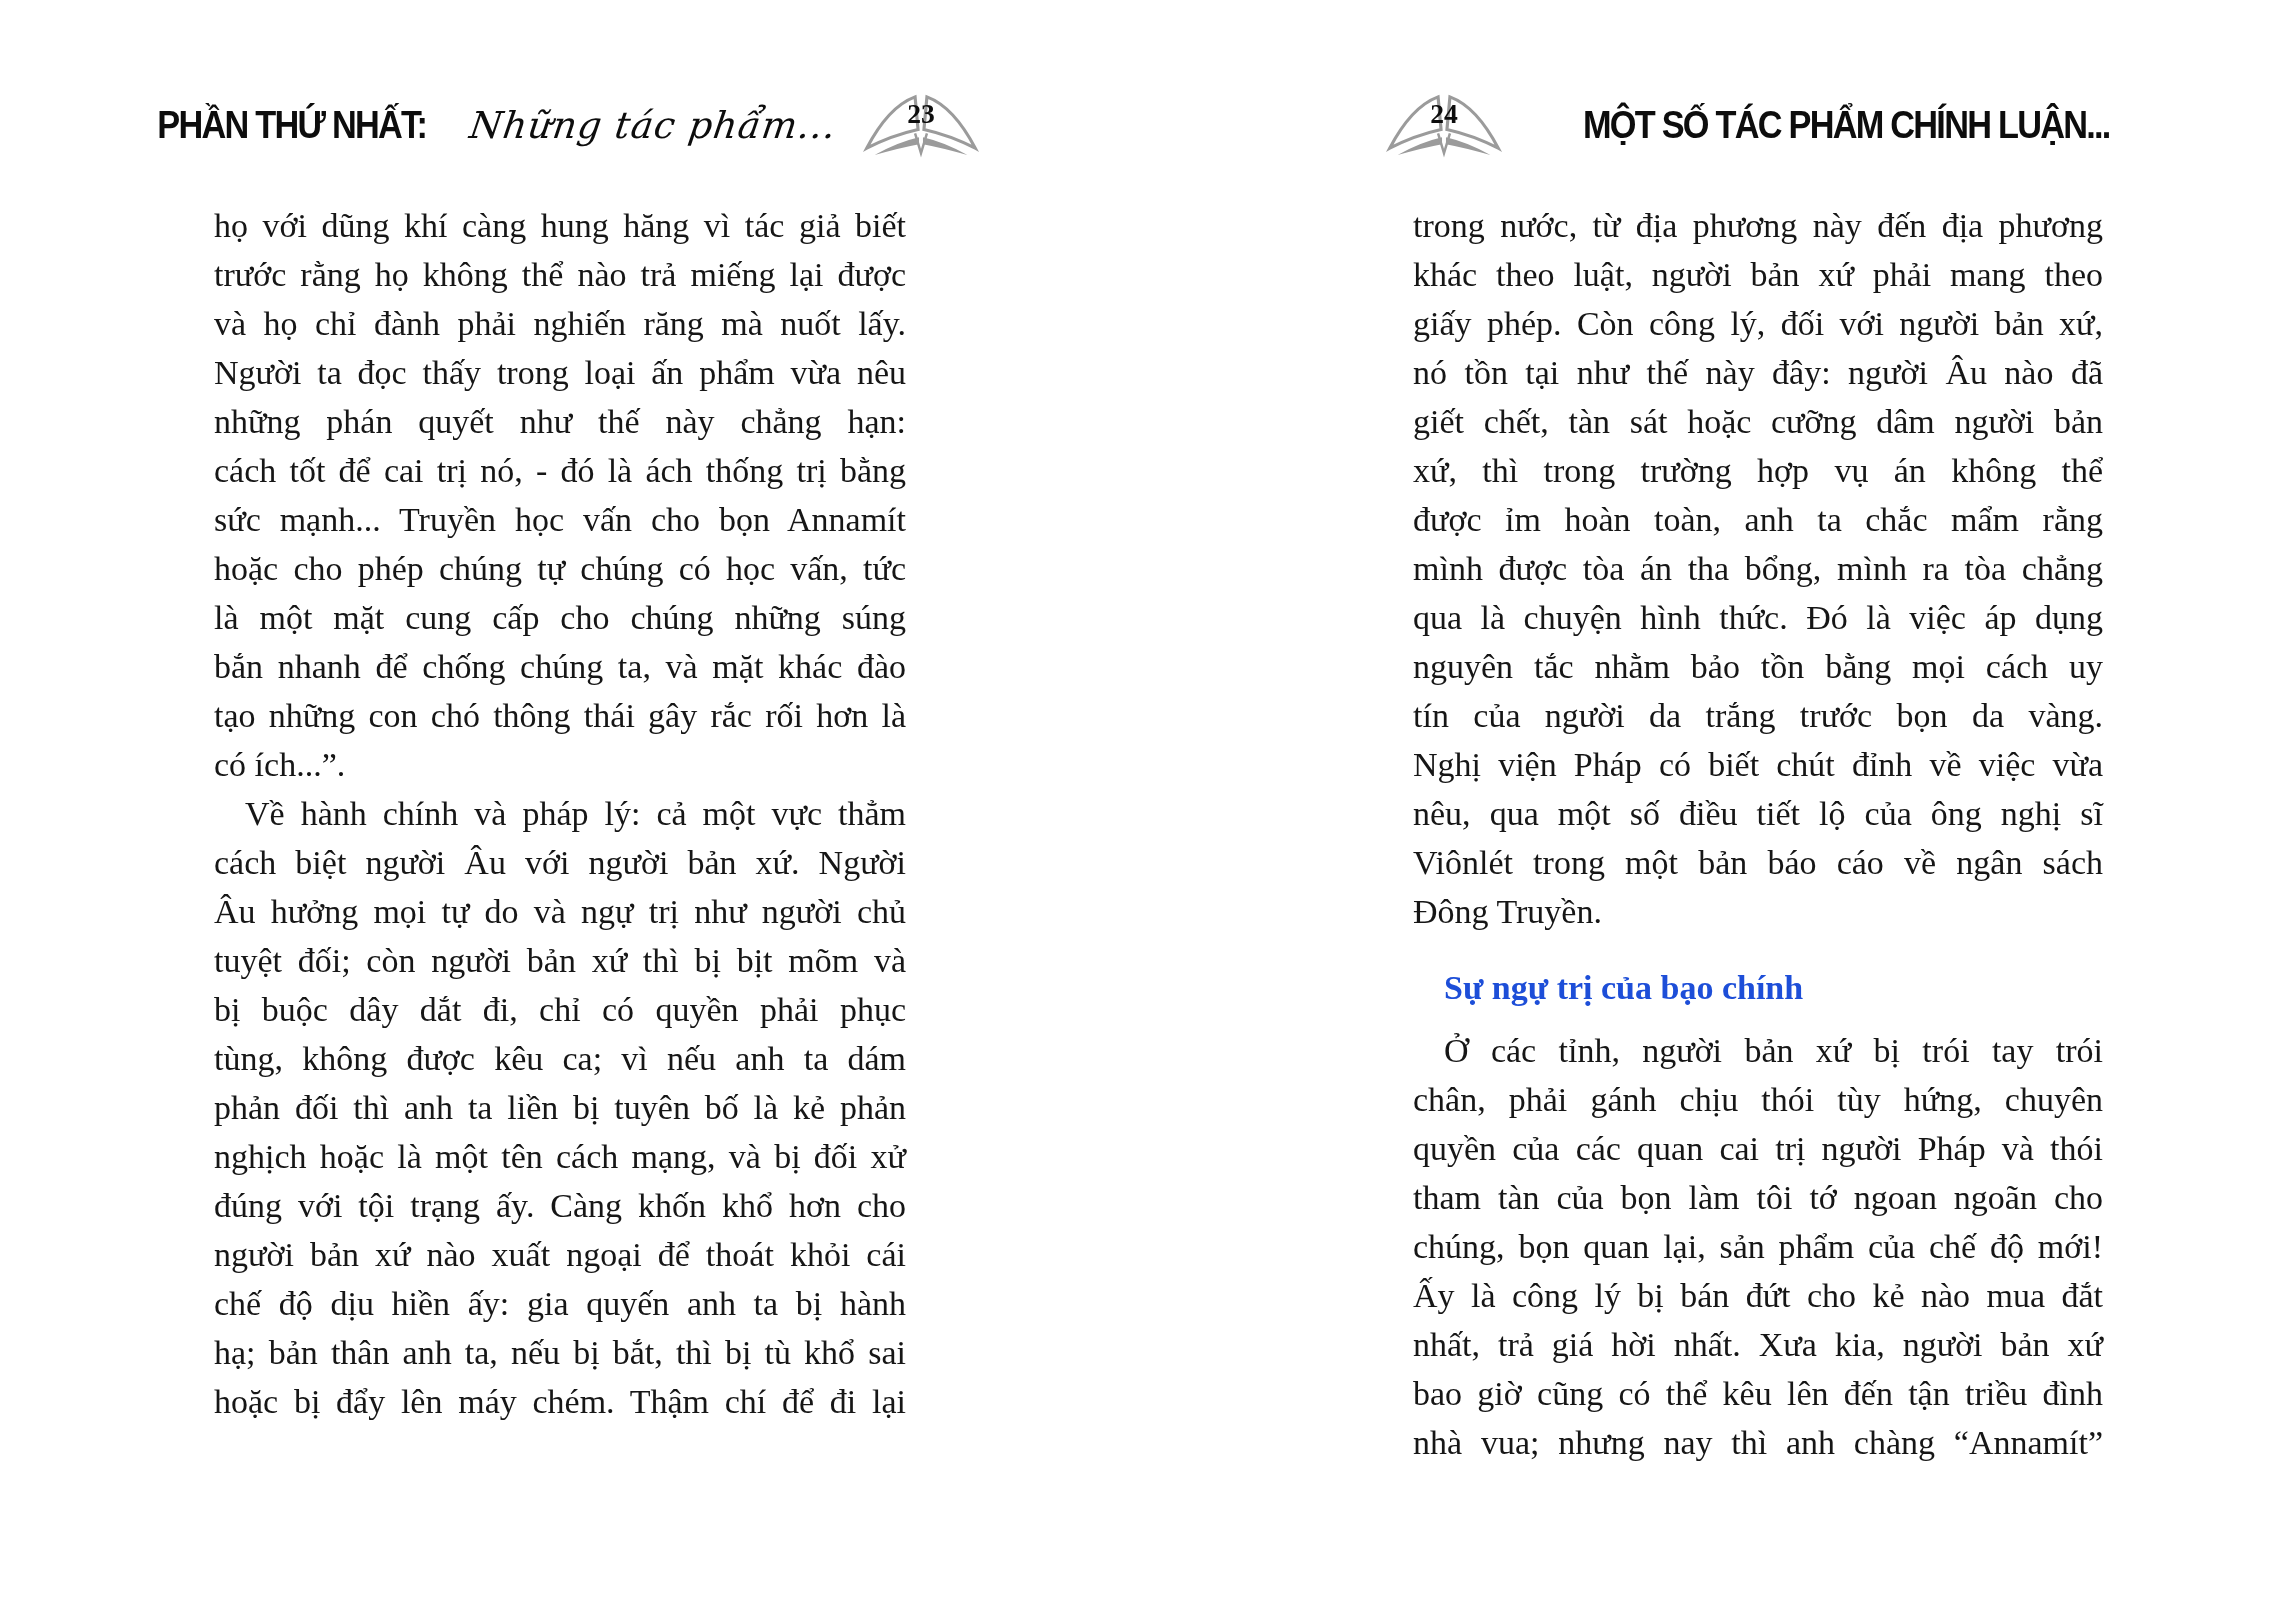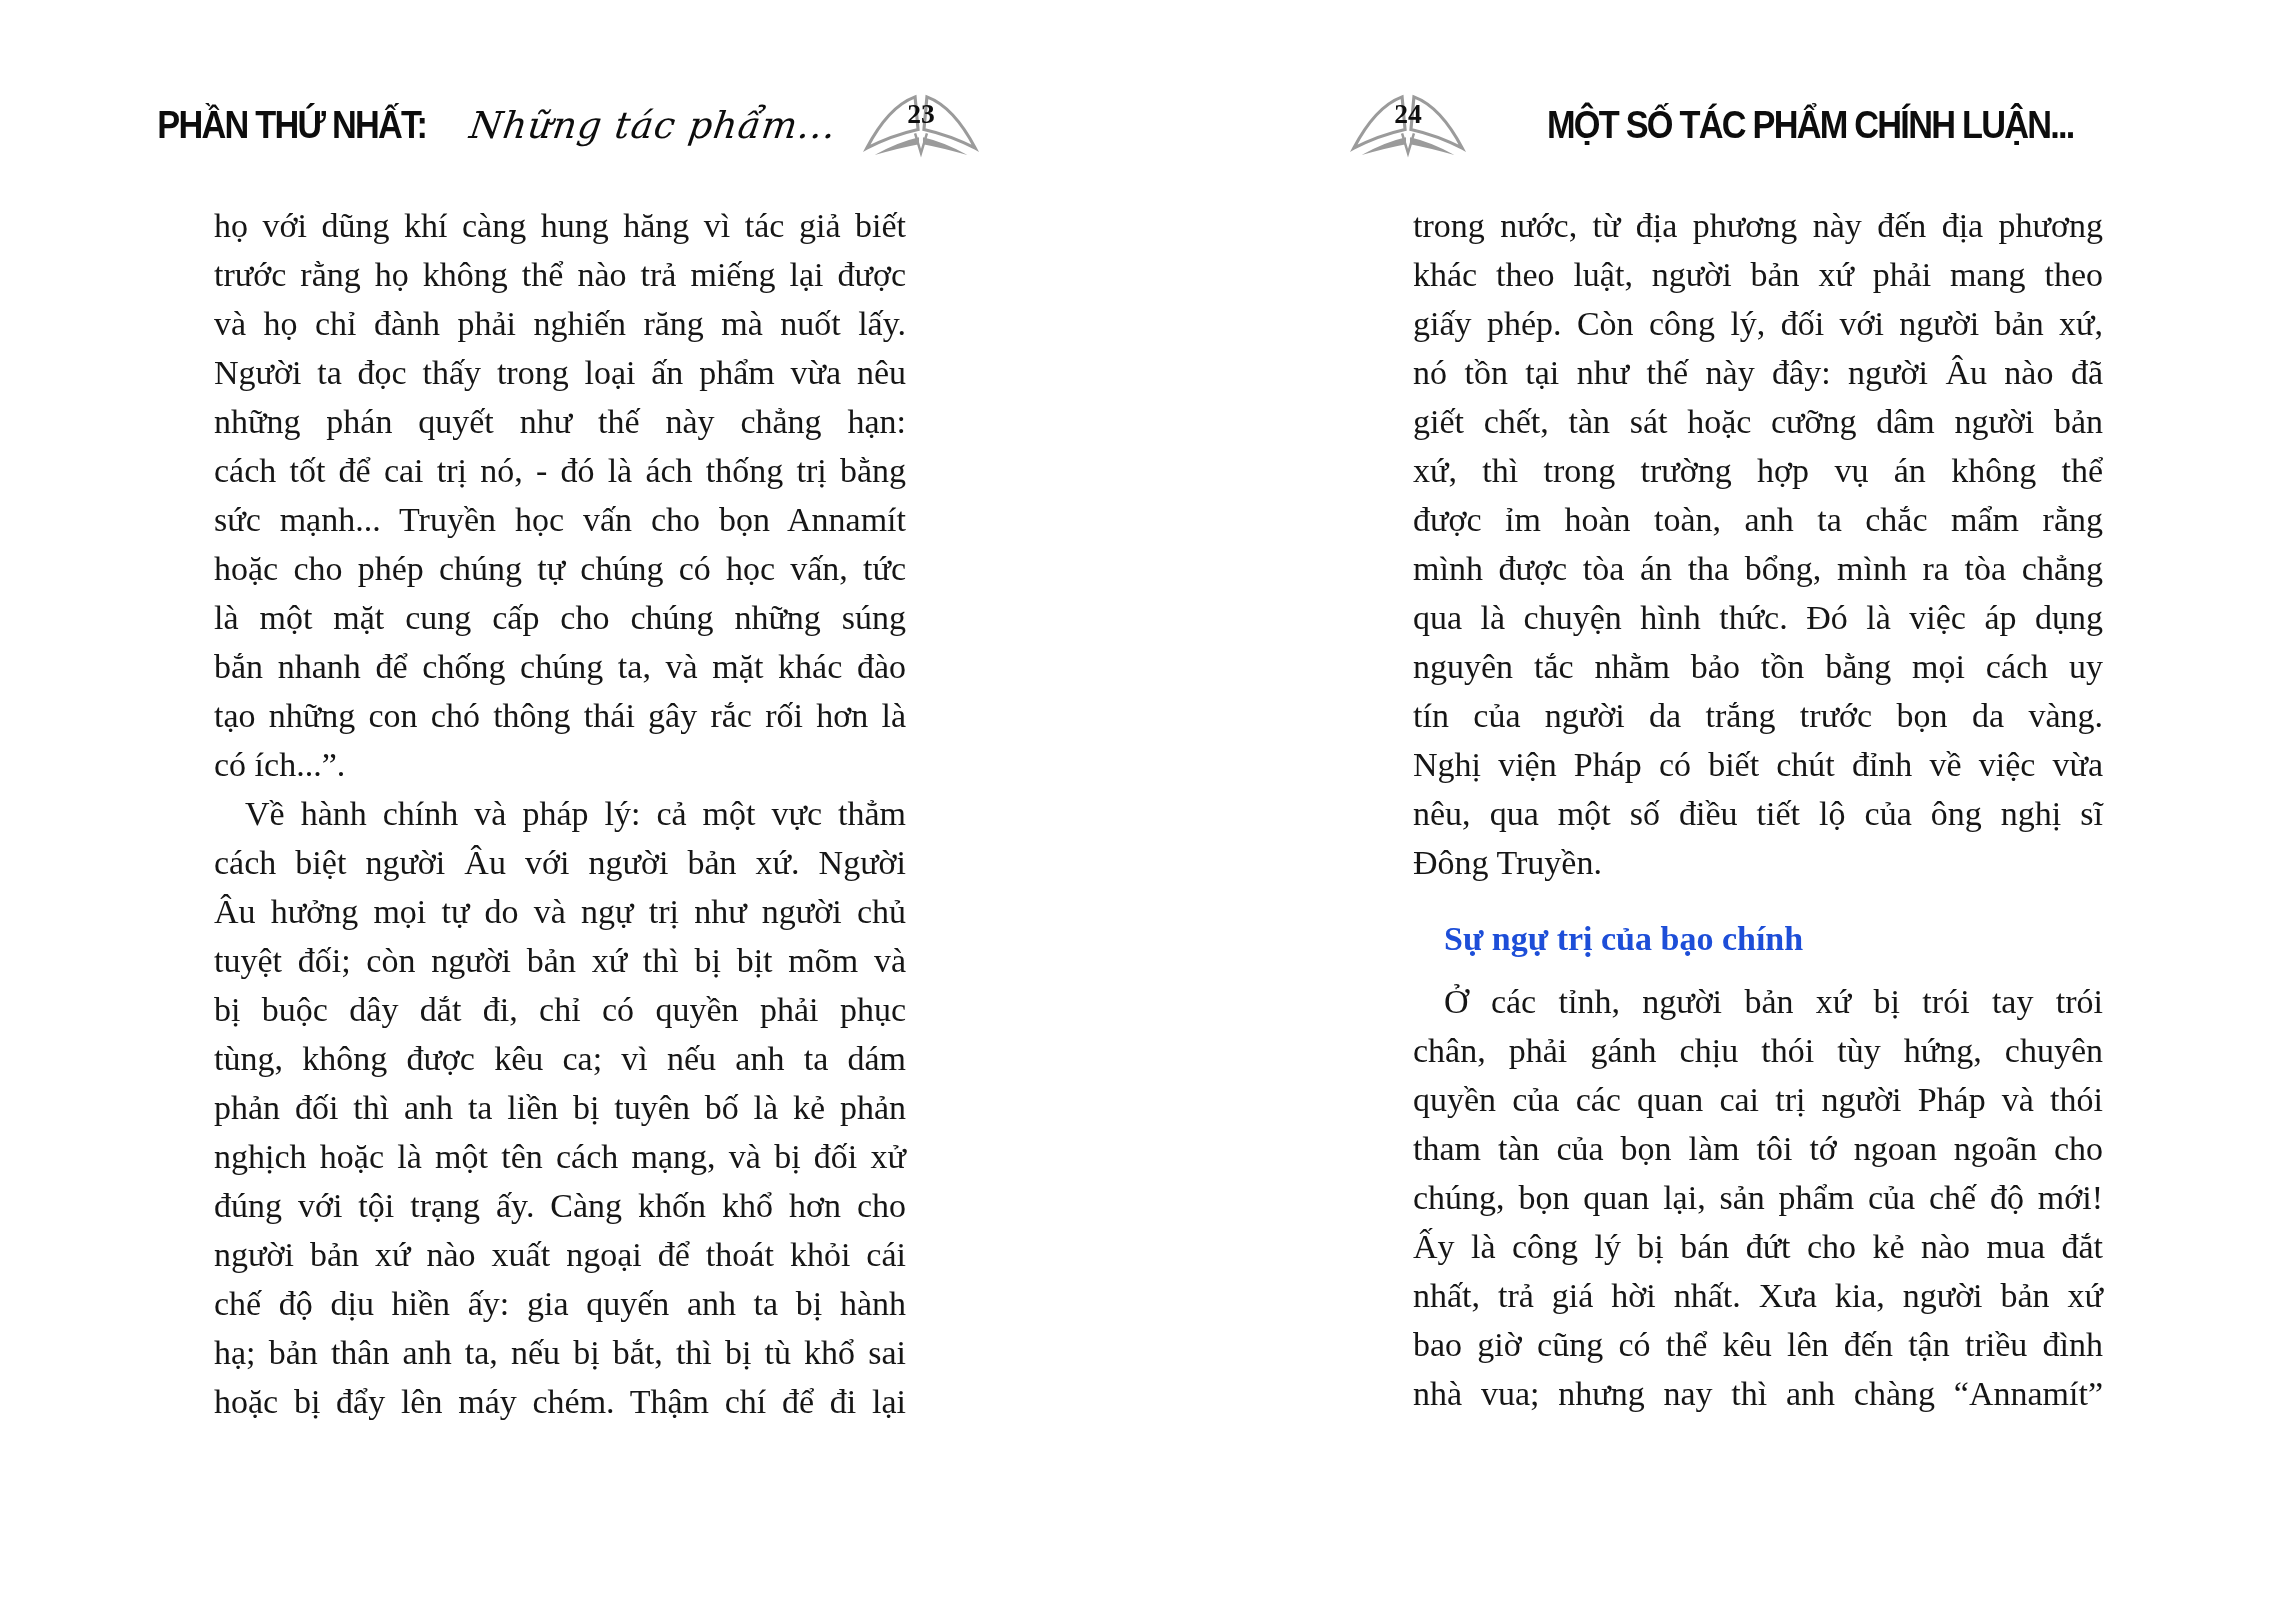--- a/index.html
+++ b/index.html
@@ -11,21 +11,21 @@
     color:#161616;
     border-radius:16px;
   }
   
   .hdr{
     position:absolute;top:84px;height:82px;
     display:flex;align-items:center;justify-content:center;
     white-space:nowrap;
   }
   .hdr-left{left:214px;width:692px;gap:25.5px;}
-  .hdr-right{left:1384px;width:690px;gap:43px;}
+  .hdr-right{left:1384px;width:690px;gap:43px;justify-content:space-between;}
   .hdr-title{
     font-family:"Liberation Sans",sans-serif;
     font-weight:bold;
     font-size:39px;
     letter-spacing:-2px;
     color:#0d0d0d;
     transform:scaleX(0.88);
     transform-origin:center;
   }
   .hdr-script{
@@ -131,20 +131,21 @@
       <div class="line">nó tồn tại như thế này đây: người Âu nào đã</div>
       <div class="line">giết chết, tàn sát hoặc cưỡng dâm người bản</div>
       <div class="line">xứ, thì trong trường hợp vụ án không thể</div>
       <div class="line">được ỉm hoàn toàn, anh ta chắc mẩm rằng</div>
       <div class="line">mình được tòa án tha bổng, mình ra tòa chẳng</div>
       <div class="line">qua là chuyện hình thức. Đó là việc áp dụng</div>
       <div class="line">nguyên tắc nhằm bảo tồn bằng mọi cách uy</div>
       <div class="line">tín của người da trắng trước bọn da vàng.</div>
       <div class="line">Nghị viện Pháp có biết chút đỉnh về việc vừa</div>
       <div class="line">nêu, qua một số điều tiết lộ của ông nghị sĩ</div>
+      <div class="line">Viônlét trong một bản báo cáo về ngân sách</div>
       <div class="line noj">Đông Truyền.</div>
       <div class="line h">Sự ngự trị của bạo chính</div>
       <div class="line i">Ở các tỉnh, người bản xứ bị trói tay trói</div>
       <div class="line">chân, phải gánh chịu thói tùy hứng, chuyên</div>
       <div class="line">quyền của các quan cai trị người Pháp và thói</div>
       <div class="line">tham tàn của bọn làm tôi tớ ngoan ngoãn cho</div>
       <div class="line">chúng, bọn quan lại, sản phẩm của chế độ mới!</div>
       <div class="line">Ấy là công lý bị bán đứt cho kẻ nào mua đắt</div>
       <div class="line">nhất, trả giá hời nhất. Xưa kia, người bản xứ</div>
       <div class="line">bao giờ cũng có thể kêu lên đến tận triều đình</div>

